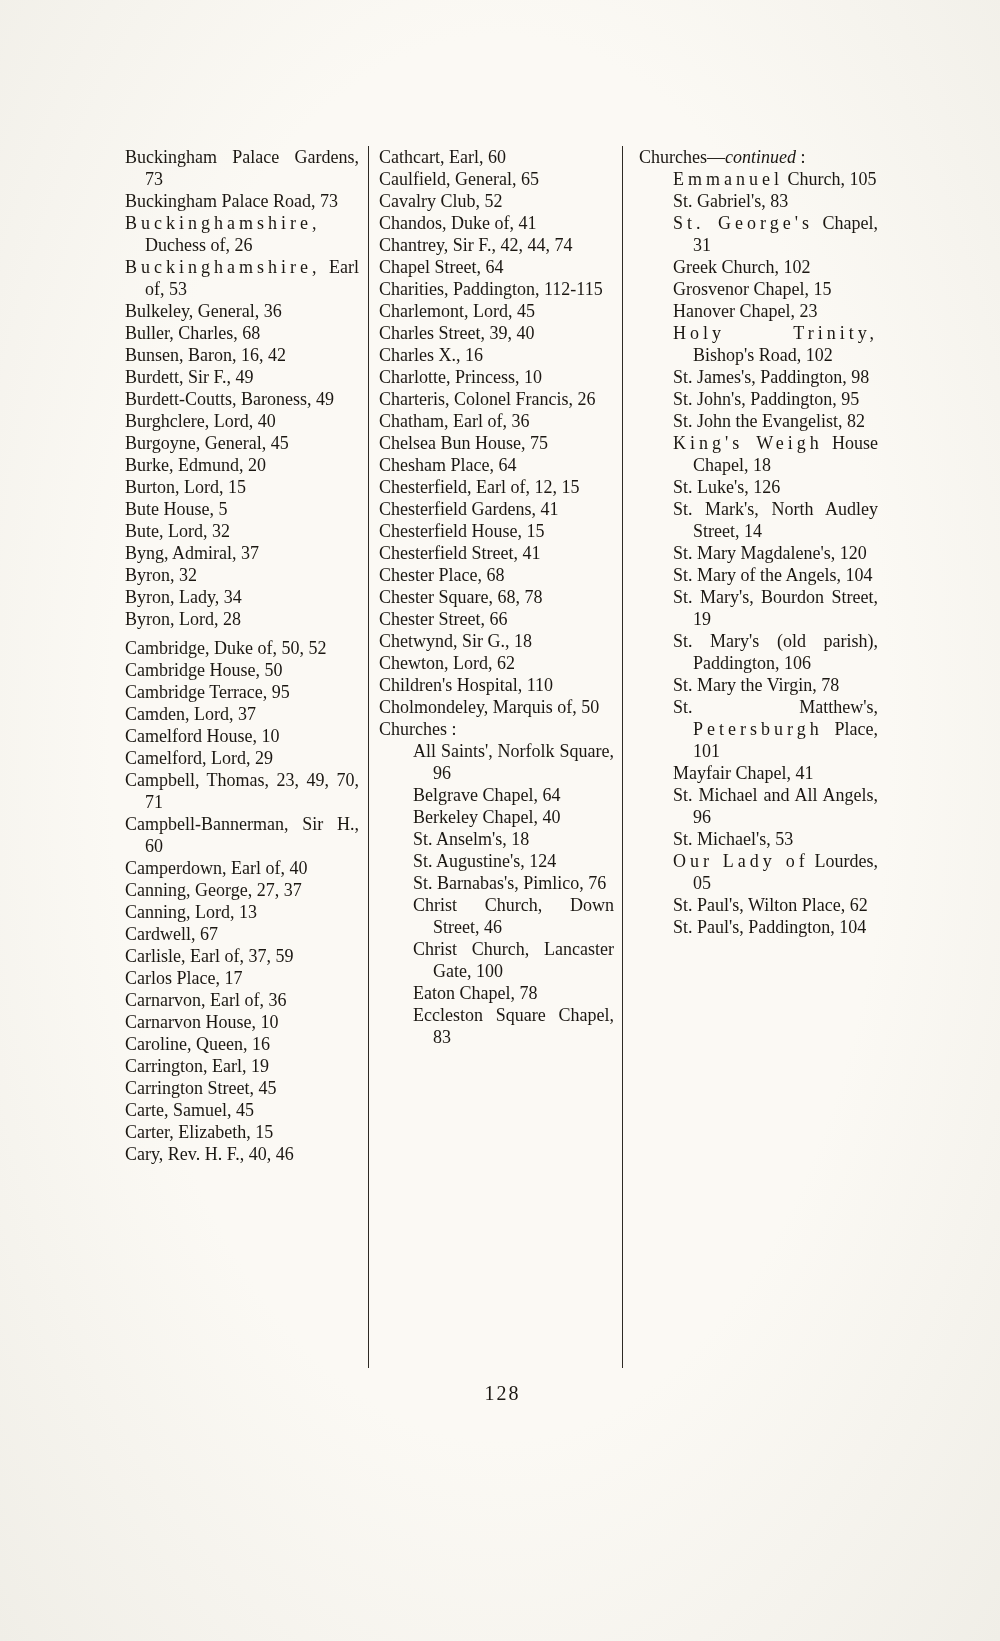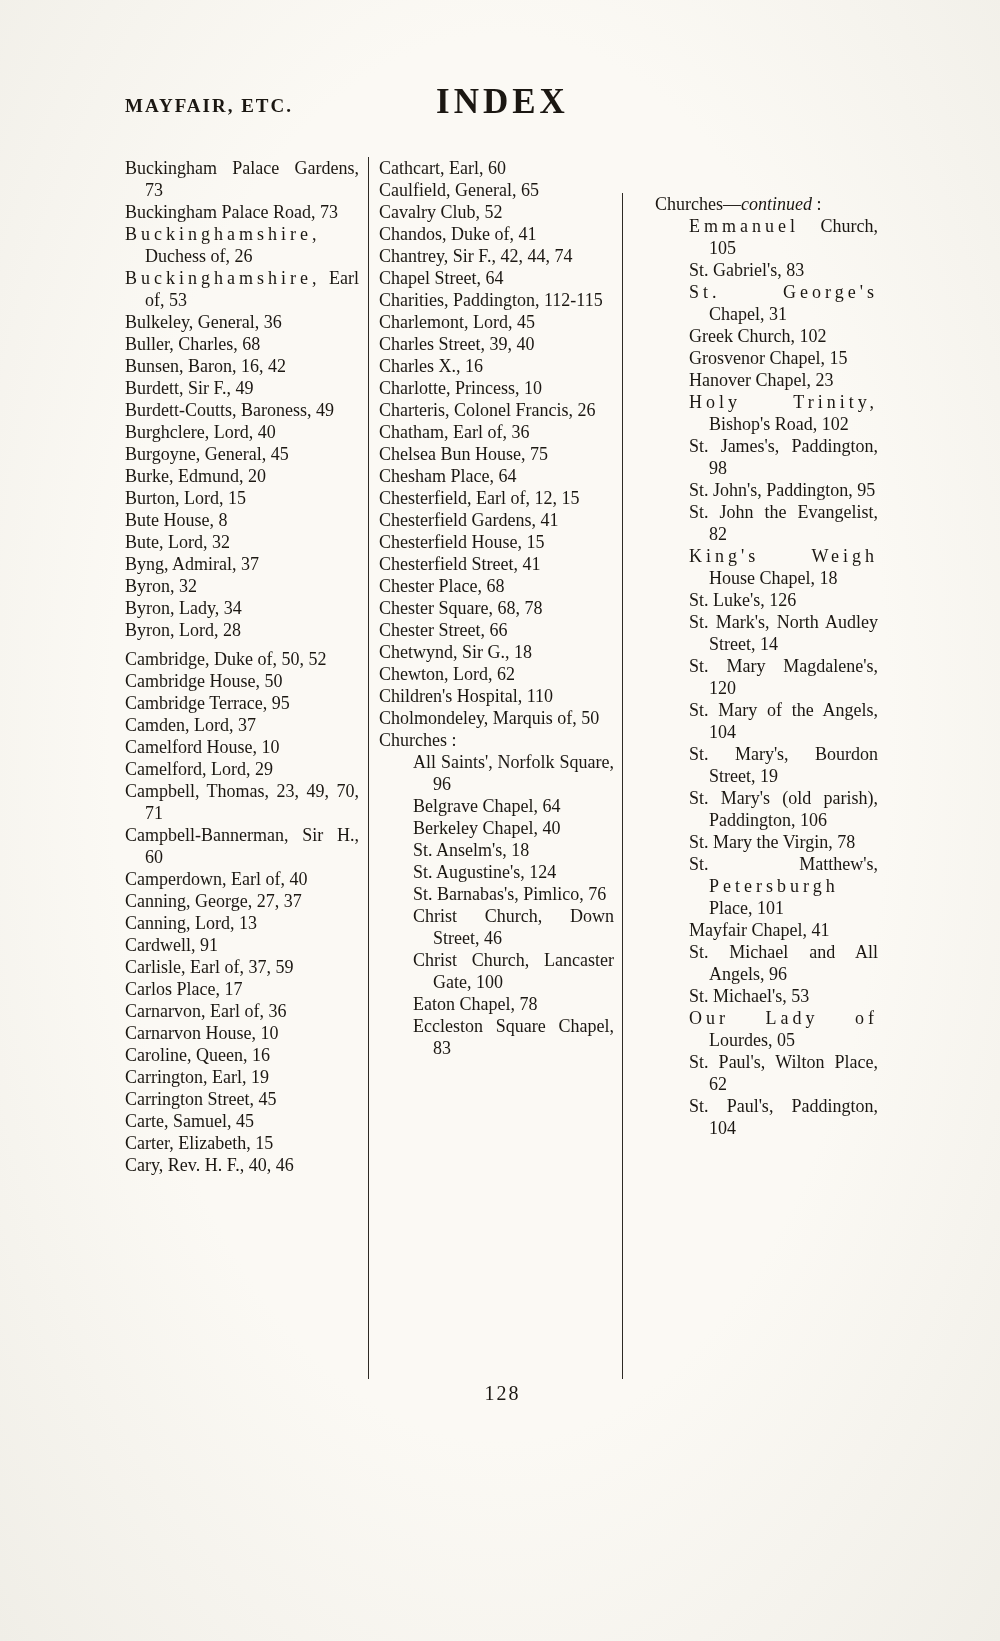--- a/index.html
+++ b/index.html
@@ -42,36 +42,36 @@
     top: 0;
     transform: translateX(-50%);
     margin: 0;
     font-size: 35px;
     font-weight: bold;
     letter-spacing: 4px;
     white-space: nowrap;
   }
   .columns {
     position: absolute;
-    top: 157px;
+    top: 146px;
     left: 125px;
     width: 755px;
     min-height: 1222px;
     display: flex;
     align-items: stretch;
     box-sizing: border-box;
   }
   .column {
     box-sizing: border-box;
     font-size: 18px;
     line-height: 22px;
   }
   .col-1 { width: 243px; padding-right: 9px; }
   .col-2 { width: 254px; border-left: 1.5px solid #2e2a24; padding-left: 10px; padding-right: 8px; }
-  .col-3 { width: 258px; border-left: 1.5px solid #2e2a24; padding-left: 32px; padding-right: 2px; margin-top: 36px; }
+  .col-3 { width: 258px; border-left: 1.5px solid #2e2a24; padding-left: 16px; padding-right: 2px; }
   .entry {
     padding-left: 20px;
     text-indent: -20px;
     text-align: justify;
   }
   .entry.sub { margin-left: 34px; }
   .entry.gap { margin-top: 7px; }
   .spaced { letter-spacing: 4px; }
   .italic { font-style: italic; }
   .page-footer {
@@ -84,58 +84,54 @@
   .page-number {
     font-size: 20px;
     letter-spacing: 2px;
   }
 </style>
 </head>
 <body>
 
 <div class="page">
 
-  <header class="page-header">
-    <span class="running-title">MAYFAIR, ETC.</span>
-    <h1 class="index-title">INDEX</h1>
-  </header>
 
   <main class="columns">
     <section class="column col-1">
         <div class="entry"><span>Buckingham Palace Gardens, 73</span></div>
         <div class="entry"><span>Buckingham Palace Road, 73</span></div>
         <div class="entry"><span class="spaced">Buckinghamshire,</span><span> Duchess of, 26</span></div>
         <div class="entry"><span class="spaced">Buckinghamshire,</span><span> Earl of, 53</span></div>
         <div class="entry"><span>Bulkeley, General, 36</span></div>
         <div class="entry"><span>Buller, Charles, 68</span></div>
         <div class="entry"><span>Bunsen, Baron, 16, 42</span></div>
         <div class="entry"><span>Burdett, Sir F., 49</span></div>
         <div class="entry"><span>Burdett-Coutts, Baroness, 49</span></div>
         <div class="entry"><span>Burghclere, Lord, 40</span></div>
         <div class="entry"><span>Burgoyne, General, 45</span></div>
         <div class="entry"><span>Burke, Edmund, 20</span></div>
         <div class="entry"><span>Burton, Lord, 15</span></div>
-        <div class="entry"><span>Bute House, 8</span></div>
+        <div class="entry"><span>Bute House, 5</span></div>
         <div class="entry"><span>Bute, Lord, 32</span></div>
         <div class="entry"><span>Byng, Admiral, 37</span></div>
         <div class="entry"><span>Byron, 32</span></div>
         <div class="entry"><span>Byron, Lady, 34</span></div>
         <div class="entry"><span>Byron, Lord, 28</span></div>
         <div class="entry gap"><span>Cambridge, Duke of, 50, 52</span></div>
         <div class="entry"><span>Cambridge House, 50</span></div>
         <div class="entry"><span>Cambridge Terrace, 95</span></div>
         <div class="entry"><span>Camden, Lord, 37</span></div>
         <div class="entry"><span>Camelford House, 10</span></div>
         <div class="entry"><span>Camelford, Lord, 29</span></div>
         <div class="entry"><span>Campbell, Thomas, 23, 49, 70, 71</span></div>
         <div class="entry"><span>Campbell-Bannerman, Sir H., 60</span></div>
         <div class="entry"><span>Camperdown, Earl of, 40</span></div>
         <div class="entry"><span>Canning, George, 27, 37</span></div>
         <div class="entry"><span>Canning, Lord, 13</span></div>
-        <div class="entry"><span>Cardwell, 91</span></div>
+        <div class="entry"><span>Cardwell, 67</span></div>
         <div class="entry"><span>Carlisle, Earl of, 37, 59</span></div>
         <div class="entry"><span>Carlos Place, 17</span></div>
         <div class="entry"><span>Carnarvon, Earl of, 36</span></div>
         <div class="entry"><span>Carnarvon House, 10</span></div>
         <div class="entry"><span>Caroline, Queen, 16</span></div>
         <div class="entry"><span>Carrington, Earl, 19</span></div>
         <div class="entry"><span>Carrington Street, 45</span></div>
         <div class="entry"><span>Carte, Samuel, 45</span></div>
         <div class="entry"><span>Carter, Elizabeth, 15</span></div>
         <div class="entry"><span>Cary, Rev. H. F., 40, 46</span></div>

